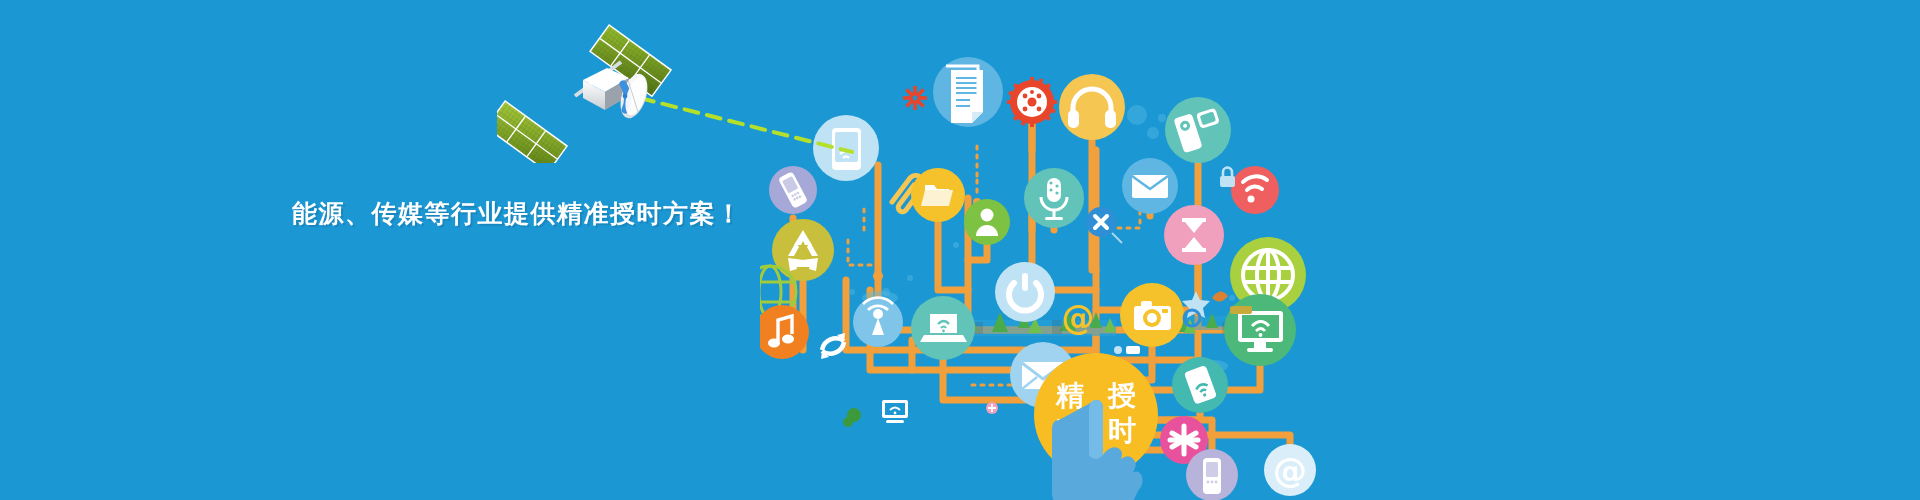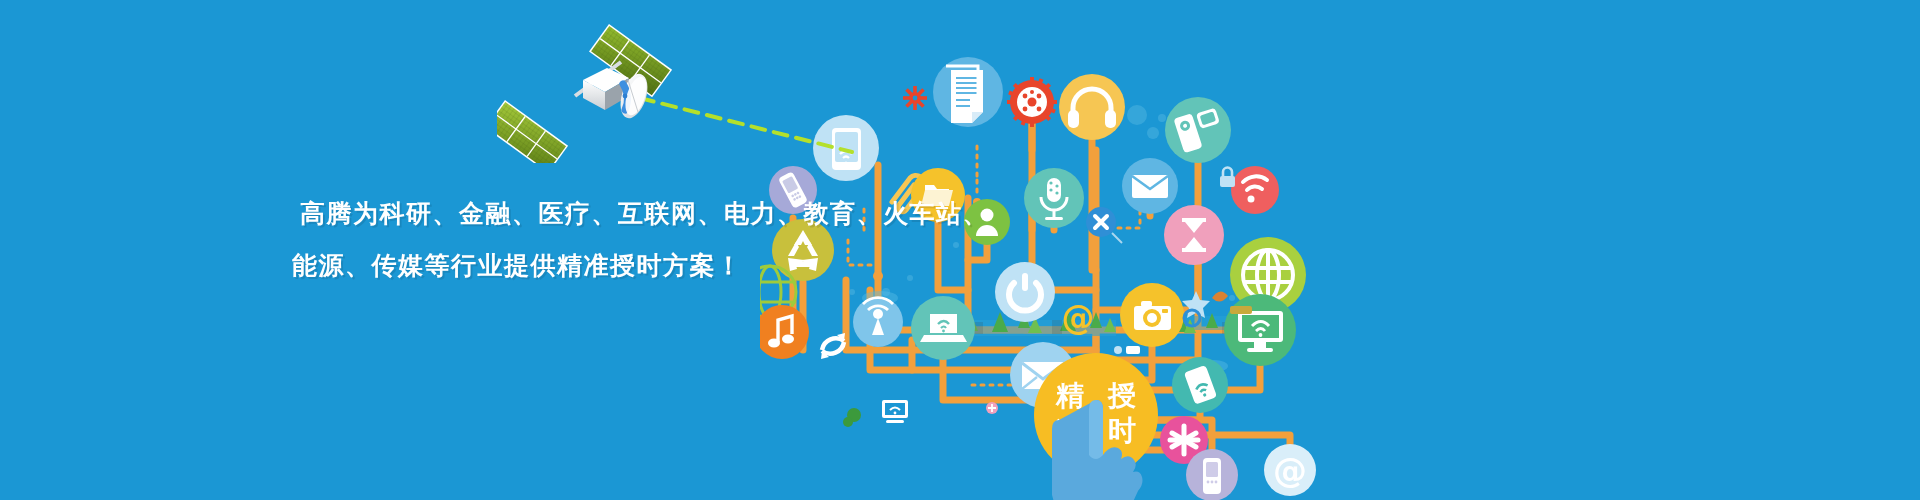--- a/index.html
+++ b/index.html
@@ -532,17 +532,16 @@
                q7 -2 9 5 q2 7 -4 14
                l-12 26 q-6 14 -24 14
                h-26 q-14 0 -18 -14
                l-6 -22 v-66
                q0 -9 7 -9 z" fill="#5aa9dd"></path>
       <path d="M336 370 q7 0 7 9 v46 q-4 4 -7 4 q-4 0 -7 -4 v-46 q0 -9 7 -9z" fill="#74bbe8"></path>
     </g>
   </svg>
 
   <div id="headline">
-    <div class="hl-line l1 nowrap">高腾为科研、金融、医疗、互联网、电力、教育、火车站、</div>
     <div class="hl-line l2 nowrap">能源、传媒等行业提供精准授时方案！</div>
   </div>
 
 </div>
 
 </body></html>

